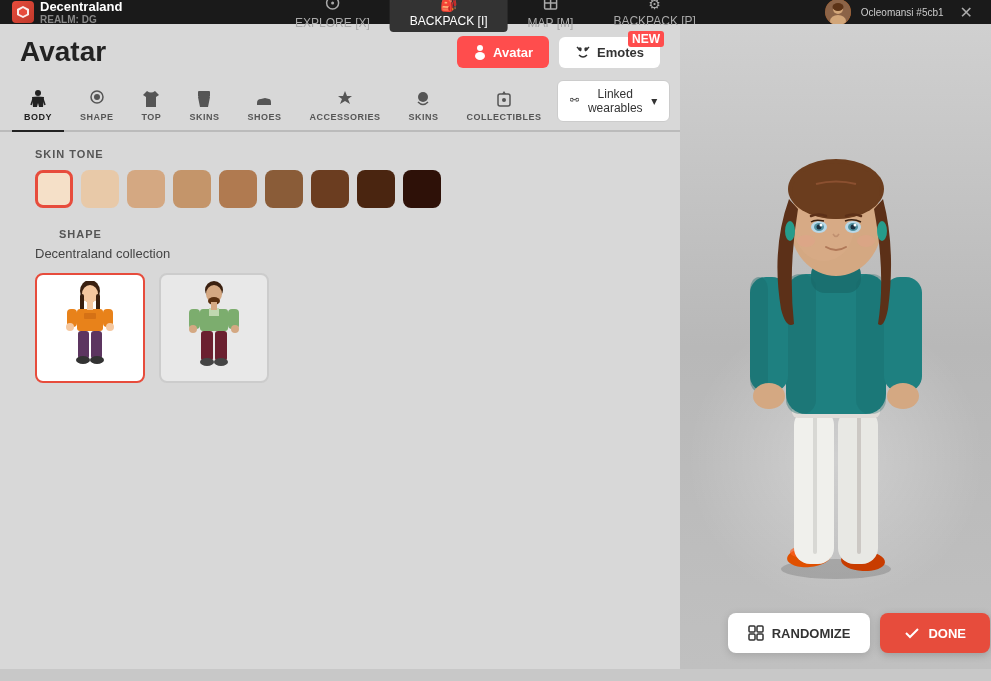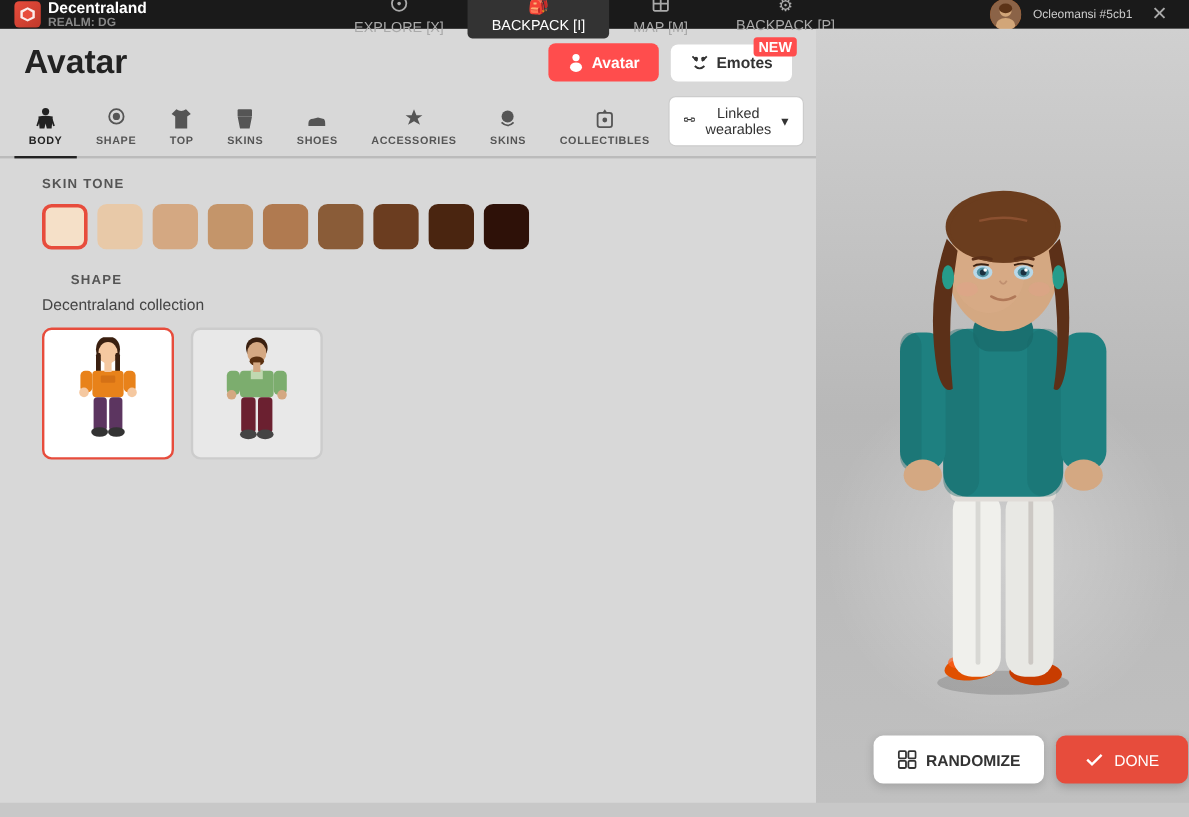--- a/index.html
+++ b/index.html
@@ -317,21 +317,21 @@
     }
     .done-btn {
       display: flex;
       align-items: center;
       gap: 8px;
       background: #e74c3c;
       border: none;
       border-radius: 8px;
       padding: 12px 24px;
       font-size: 13px;
-      font-weight: normal;
+      font-weight: bold;
       cursor: pointer;
       color: #fff;
       box-shadow: 0 2px 8px rgba(0,0,0,0.2);
     }
 
     
     .avatar-orb {
       position: absolute;
       bottom: 60px;
       width: 300px;

